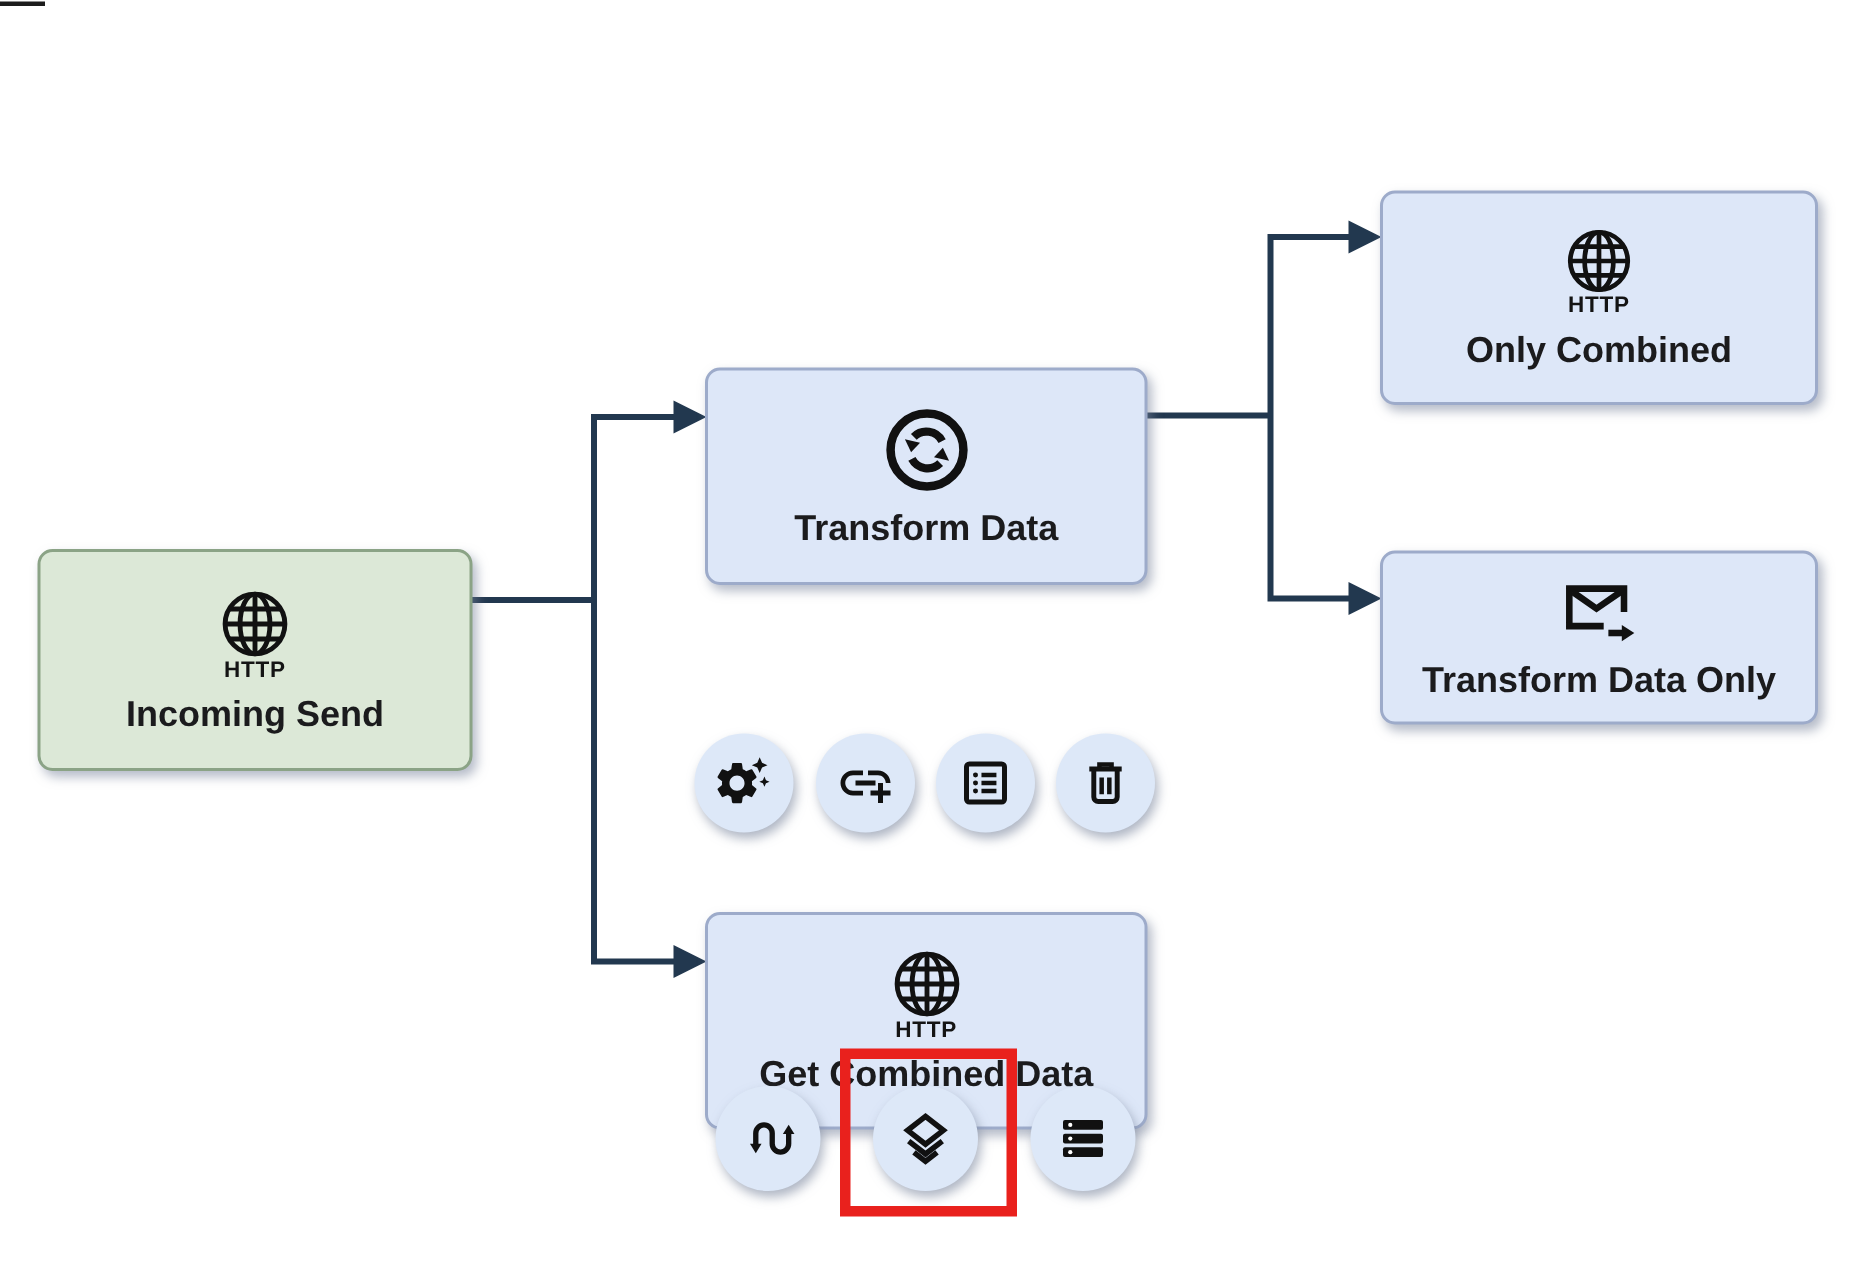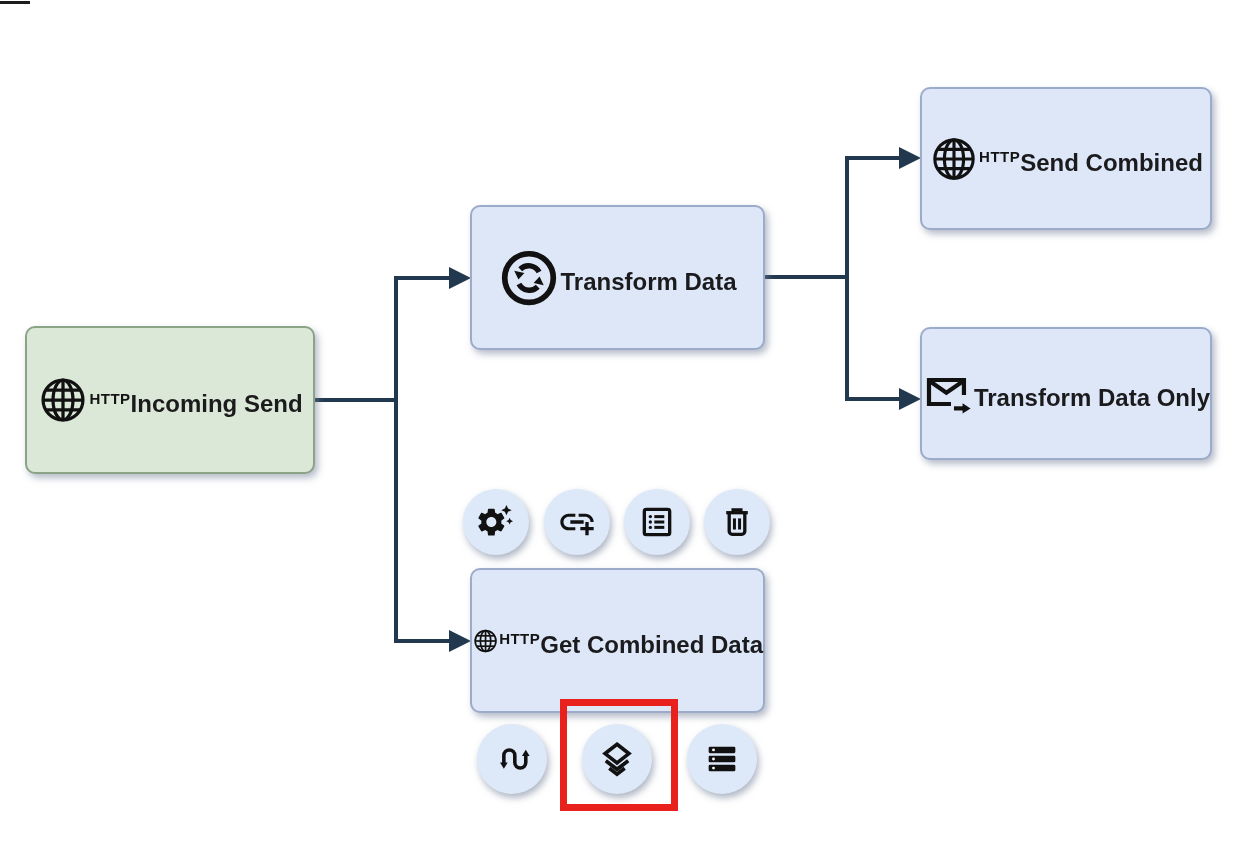--- a/index.html
+++ b/index.html
@@ -8,22 +8,23 @@
     background:#ffffff;
     font-family:"Liberation Sans", sans-serif;
   }
   .canvas{position:absolute;inset:0;width:1241px;height:852px;}
   svg.edges{position:absolute;left:0;top:0;z-index:1;}
   .edge-artifact{position:absolute;left:0;top:1px;width:30px;height:3px;background:#1c1c1c;z-index:1;}
 
   .node{
     position:absolute;z-index:2;box-sizing:border-box;
     border-radius:10px;
-    display:flex;flex-direction:row;align-items:center;justify-content:center;
+    display:flex;flex-direction:column;align-items:center;justify-content:center;
     box-shadow:3px 4px 7px rgba(120,132,155,.55);
+    margin-top:40px;
   }
   .node.blue{background:#dde7f8;border:2.5px solid #9dabca;}
   .node.green{background:#dce8d7;border:2.5px solid #8ba386;}
   .node .icon{display:block;}
   .node .caption{
     font-weight:bold;font-size:15px;color:#141414;letter-spacing:.5px;
     margin-top:-3px;line-height:1.05;
   }
   .node .label{
     font-weight:bold;font-size:24px;color:#1b1b1d;margin-top:9px;
@@ -99,24 +100,24 @@
       <g stroke="#111" stroke-width="1.5" fill="none">
         <circle cx="12" cy="12" r="9.2"></circle>
         <ellipse cx="12" cy="12" rx="4.6" ry="9.2"></ellipse>
         <line x1="12" y1="2.8" x2="12" y2="21.2"></line>
         <line x1="4.3" y1="7.4" x2="19.7" y2="7.4"></line>
         <line x1="2.8" y1="12" x2="21.2" y2="12"></line>
         <line x1="4.3" y1="16.6" x2="19.7" y2="16.6"></line>
       </g>
     </svg>
     <div class="caption">HTTP</div>
-    <div class="label">Send Combined</div>
-  </div>
-
-  <div class="node blue" style="left:920px;top:327px;width:292px;height:133px;">
+    <div class="label">Only Combined</div>
+  </div>
+
+  <div class="node blue" style="left:920px;top:327px;width:292px;height:116px;">
     <svg class="icon" width="56" height="50" viewBox="0 0 26 24">
       <g stroke="#111" stroke-width="2.1" fill="none">
         <path d="M21 12.5 V5 H3.5 V17 H14.5"></path>
         <path d="M4.5 6 L12.2 11.4 L20 6"></path>
         <path d="M16 19.2 H20.8"></path>
       </g>
       <polygon fill="#111" points="20.3,16.6 24.3,19.2 20.3,21.8"></polygon>
     </svg>
     <div class="label">Transform Data Only</div>
   </div>

